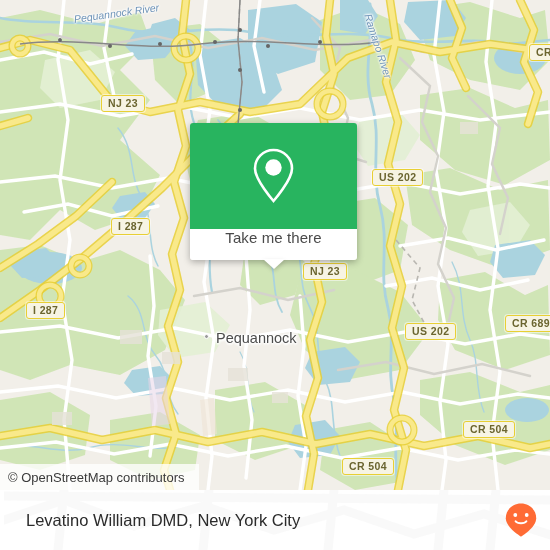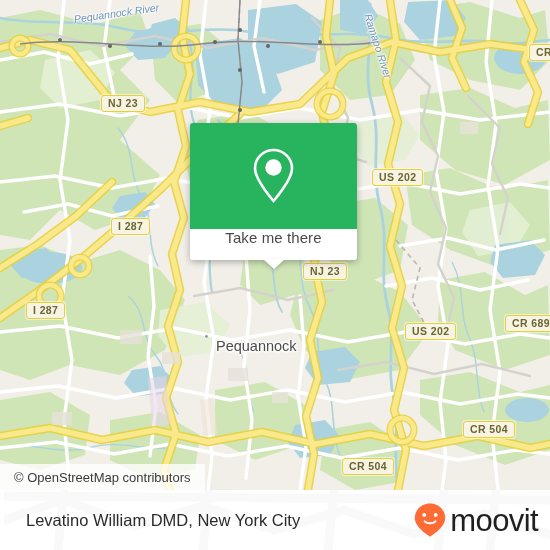--- a/index.html
+++ b/index.html
@@ -97,21 +97,21 @@
     border-right:11px solid transparent;
     border-top:10px solid #ffffff;
     filter:drop-shadow(0 2px 2px rgba(0,0,0,.18));
   }
 
   
   #osm-attrib {
     position:absolute;
     left:0; bottom:0;
     height:26px;
-    padding:0 14px 0 14px;
+    padding:0 14px 0 8px;
     display:flex; align-items:center;
     background:rgba(255,255,255,.78);
     font-size:13px;
     color:#3a3a3a;
     white-space:nowrap;
   }
 
   
   #footer {
     position:absolute; left:4px; top:490px;
@@ -328,21 +328,21 @@
         </g>
 
         <g opacity="0.55">
           <path d="M148,378 L166,376 L170,424 L152,426 Z" fill="#e8d6e8"></path>
           <path d="M200,400 L214,398 L217,434 L203,436 Z" fill="#efe4d4"></path>
         </g>
       </g>
     </svg>
 
     <div class="place-dot" style="left:204px;top:334px;"></div>
-    <div class="place-label" style="left:216px;top:338px;">Pequannock</div>
+    <div class="place-label" style="left:216px;top:330px;">Pequannock</div>
 
     <div class="river-label" style="left:74px;top:13px;transform:rotate(-8deg);transform-origin:left center;">Pequannock River</div>
     <div class="river-label" style="left:368px;top:8px;transform:rotate(72deg);transform-origin:left center;">Ramapo River</div>
 
     <div class="shield" style="left:101px;top:95px;">NJ 23</div>
     <div class="shield" style="left:111px;top:218px;">I 287</div>
     <div class="shield" style="left:26px;top:302px;">I 287</div>
     <div class="shield" style="left:303px;top:263px;">NJ 23</div>
     <div class="shield" style="left:372px;top:169px;">US 202</div>
     <div class="shield" style="left:405px;top:323px;">US 202</div>
@@ -382,17 +382,16 @@
       </g>
     </svg>
     <div id="footer-title">Levatino William DMD, New York City</div>
     <div id="brand">
       <svg width="34" height="36" viewBox="0 0 34 36">
         <path d="M17 1.5 C8.4 1.5 1.8 8 1.8 16.2 C1.8 25.5 17 34.6 17 34.6 C17 34.6 32.2 25.5 32.2 16.2 C32.2 8 25.6 1.5 17 1.5 Z" fill="#ff6b35"></path>
         <circle cx="11.3" cy="13" r="1.9" fill="#ffffff"></circle>
         <circle cx="22.7" cy="13" r="1.9" fill="#ffffff"></circle>
         <path d="M11.6 19.3 C13.3 21.9 20.7 21.9 22.4 19.3" stroke="#ffffff" stroke-width="2" fill="none" stroke-linecap="round"></path>
       </svg>
-      <span id="brand-name">moovit</span>
     </div>
   </div>
 
 </div>
 
 </body></html>

